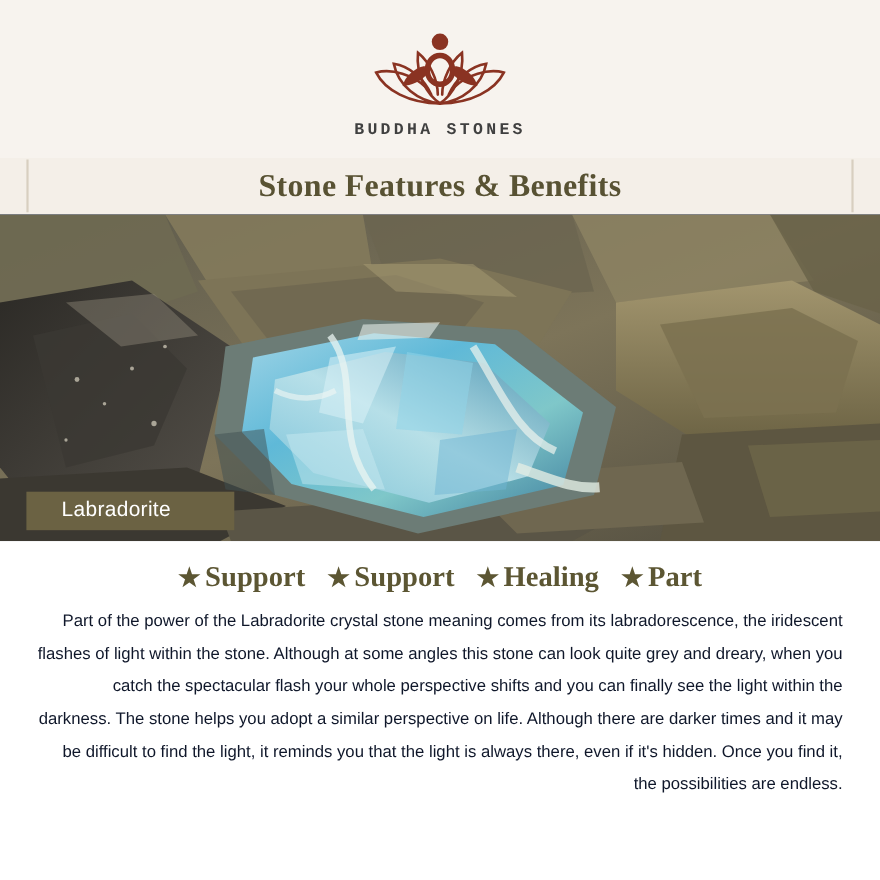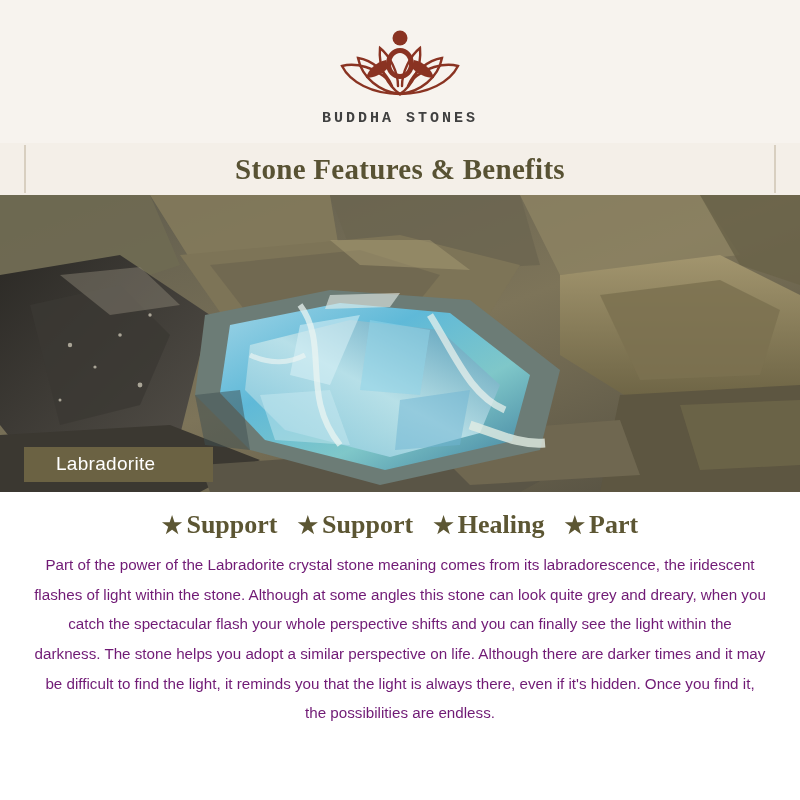--- a/index.html
+++ b/index.html
@@ -123,22 +123,22 @@
   }
   .benefit .star {
     color: #5c5633;
     font-size: 23px;
     line-height: 1;
   }
 
   .paragraph {
     font-size: 15.2px;
     line-height: 1.95;
-    color: #701a75;
-    text-align: center;
+    color: #0f172a;
+    text-align: right;
   }
 </style>
 </head>
 <body>
 
 <div class="page">
 
   <div class="corner corner-tl"></div>
   <div class="corner corner-tr"></div>
   <div class="corner corner-bl"></div>

